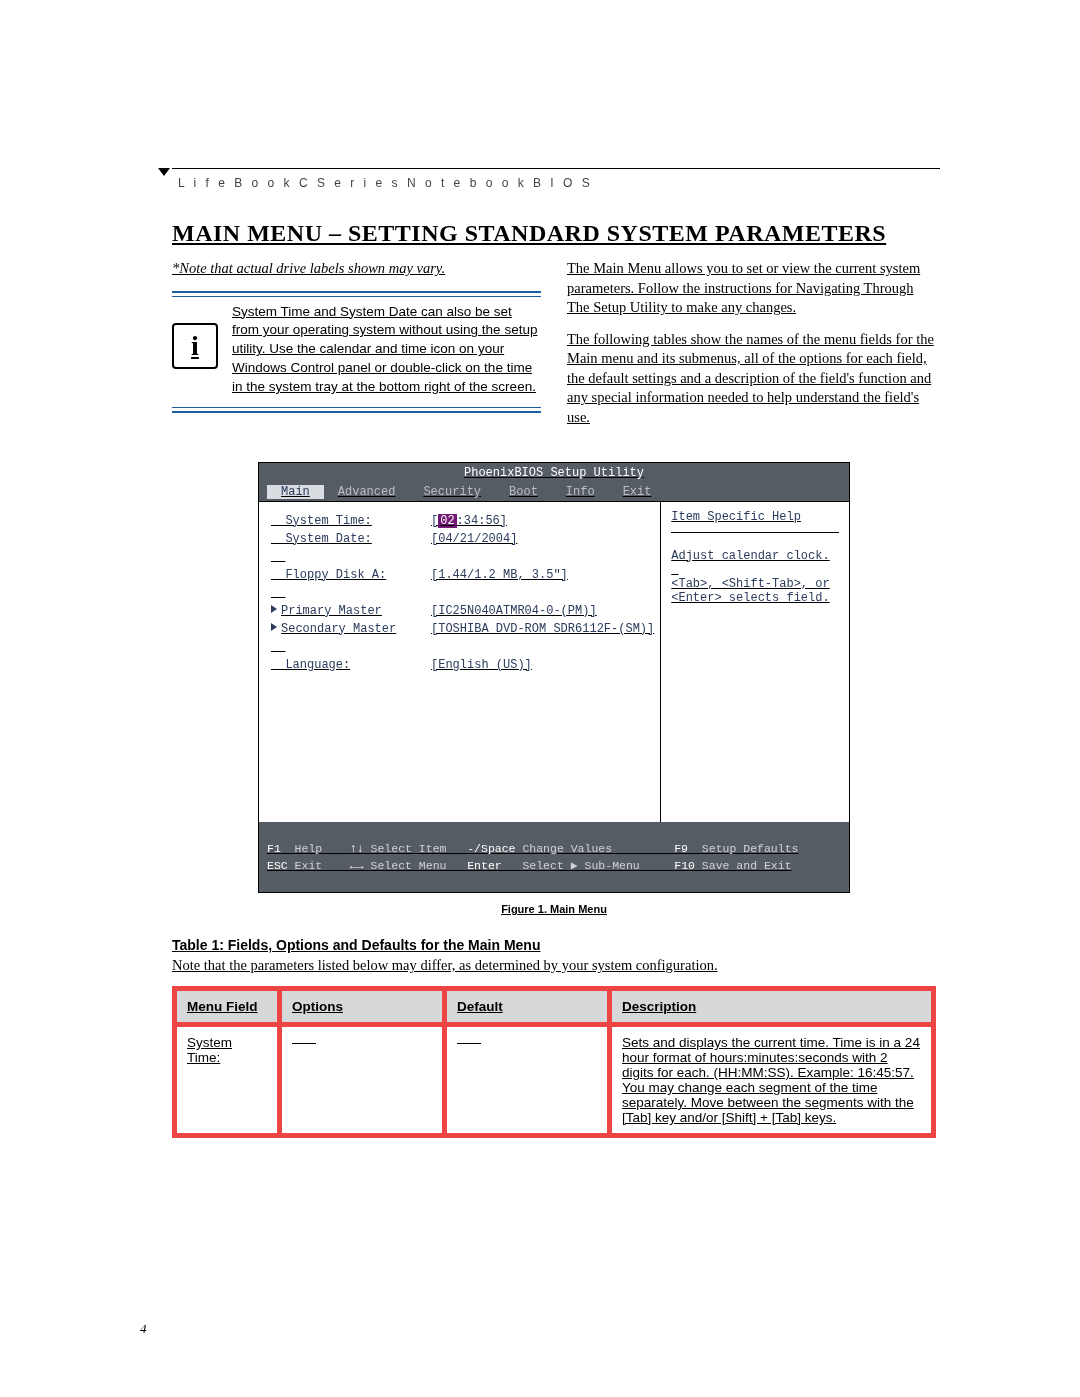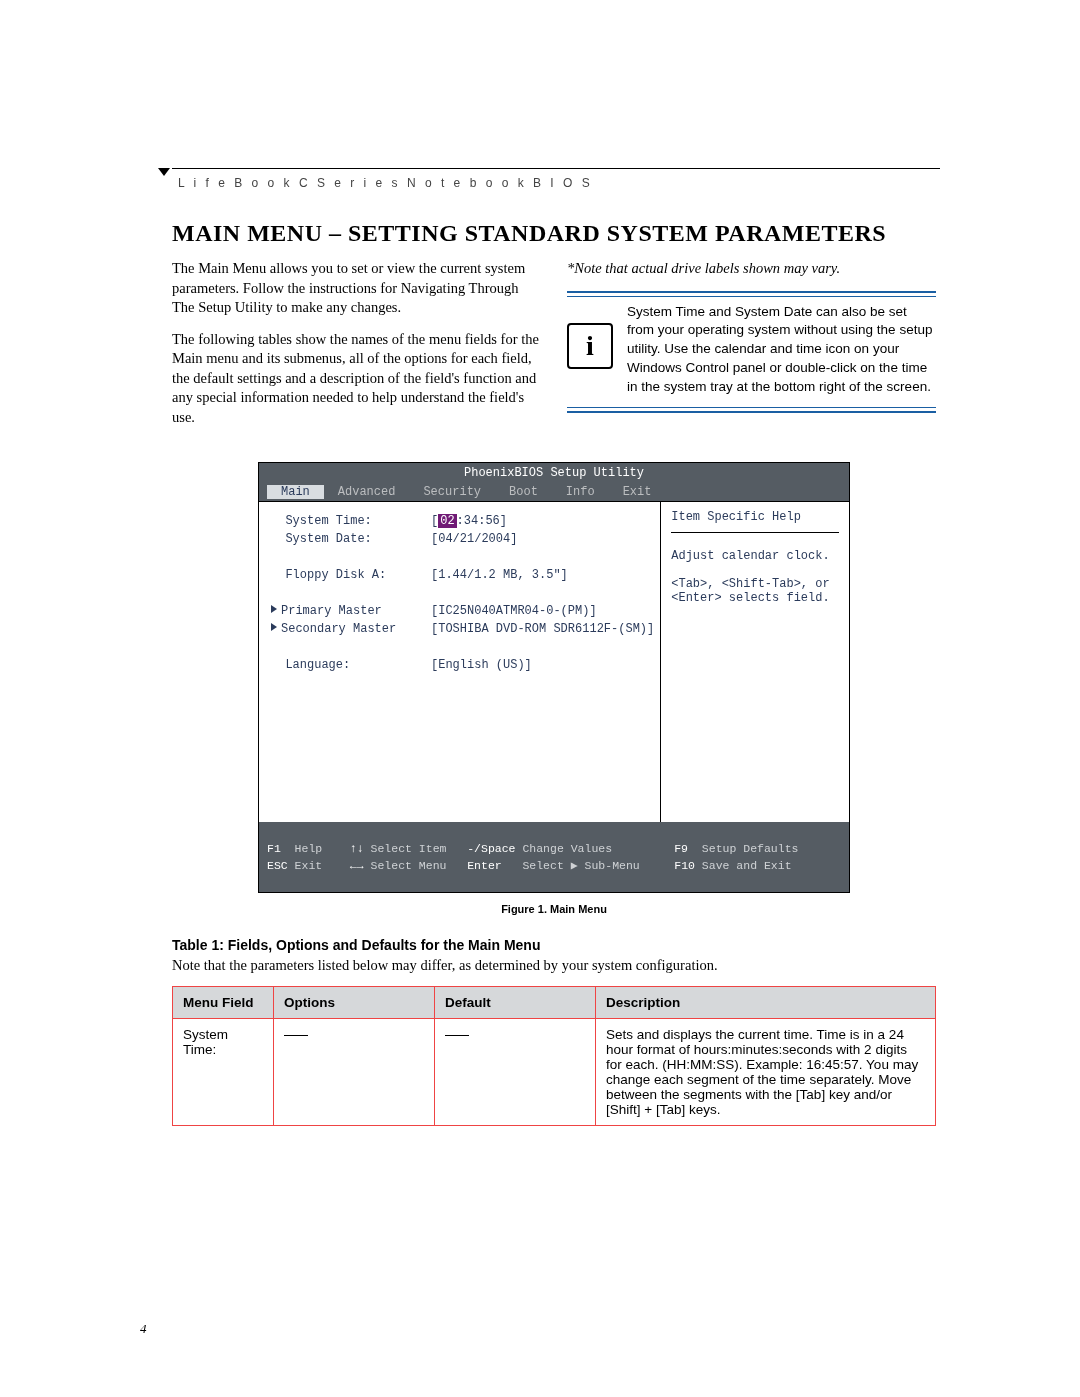--- a/index.html
+++ b/index.html
@@ -39,20 +39,21 @@
     font-family: Arial, Helvetica, sans-serif;
     font-size: 12px;
     letter-spacing: 3px;
     color: #444;
   }
   .content {
     position: absolute;
     top: 220px;
     left: 172px;
     right: 144px;
+    text-decoration: underline;
   }
   h1.section-title {
     font-family: Georgia, serif;
     font-weight: bold;
     font-size: 24px;
     letter-spacing: 0.5px;
     margin: 0 0 12px 0;
   }
   .two-col {
     display: flex;
@@ -182,21 +183,21 @@
     font-size: 14.5px;
     margin: 0 0 12px 0;
   }
   table.fields {
     width: 100%;
     border-collapse: collapse;
     font-family: Arial, Helvetica, sans-serif;
     font-size: 13.5px;
   }
   table.fields th, table.fields td {
-    border: 1px solid #ef4444;
+    border: 5px solid #ef4444;
     padding: 8px 10px;
     vertical-align: top;
     text-align: left;
   }
   table.fields th {
     background: #d6d8da;
     font-weight: bold;
   }
   .dash { display:inline-block; width:24px; border-top:1.5px solid #000; vertical-align:middle;}
   .page-num {
@@ -212,32 +213,32 @@
 
 <div class="page">
   <div class="header-arrow"></div>
   <div class="header-line"></div>
   <div class="running-head">L i f e B o o k   C   S e r i e s   N o t e b o o k   B I O S</div>
 
   <div class="content">
     <h1 class="section-title">MAIN MENU – SETTING STANDARD SYSTEM PARAMETERS</h1>
 
     <div class="two-col">
-      <div class="col">
-        <p>The Main Menu allows you to set or view the current system parameters. Follow the instructions for Navigating Through The Setup Utility to make any changes.</p>
-        <p>The following tables show the names of the menu fields for the Main menu and its submenus, all of the options for each field, the default settings and a description of the field's function and any special information needed to help understand the field's use.</p>
-      </div>
       <div class="col">
         <p class="note-italic">*Note that actual drive labels shown may vary.</p>
         <div class="info-box-wrap">
           <div class="info-icon-box">
               <span>i</span>
             </div>
           <div class="info-text">System Time and System Date can also be set from your operating system without using the setup utility. Use the calendar and time icon on your Windows Control panel or double-click on the time in the system tray at the bottom right of the screen.</div>
         </div>
+      </div>
+      <div class="col">
+        <p>The Main Menu allows you to set or view the current system parameters. Follow the instructions for Navigating Through The Setup Utility to make any changes.</p>
+        <p>The following tables show the names of the menu fields for the Main menu and its submenus, all of the options for each field, the default settings and a description of the field's function and any special information needed to help understand the field's use.</p>
       </div>
     </div>
 
     <div class="bios-wrap">
       <div class="bios-title">PhoenixBIOS Setup Utility</div>
       <div class="bios-menu">
         <span class="active">Main</span>
         <span>Advanced</span>
         <span>Security</span>
         <span>Boot</span>

